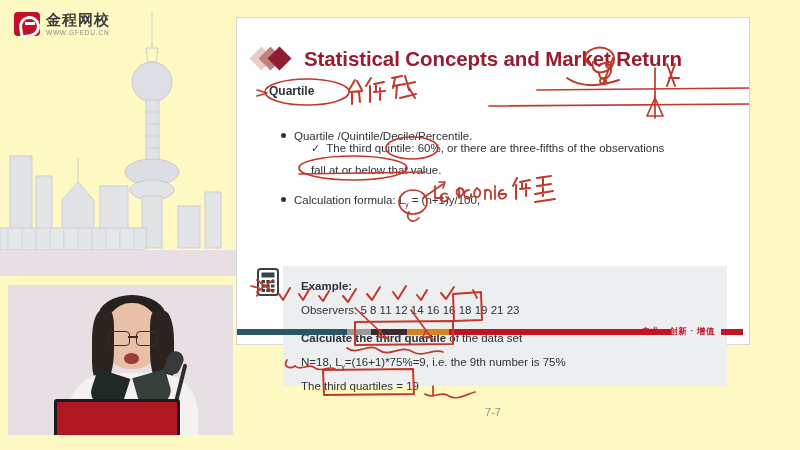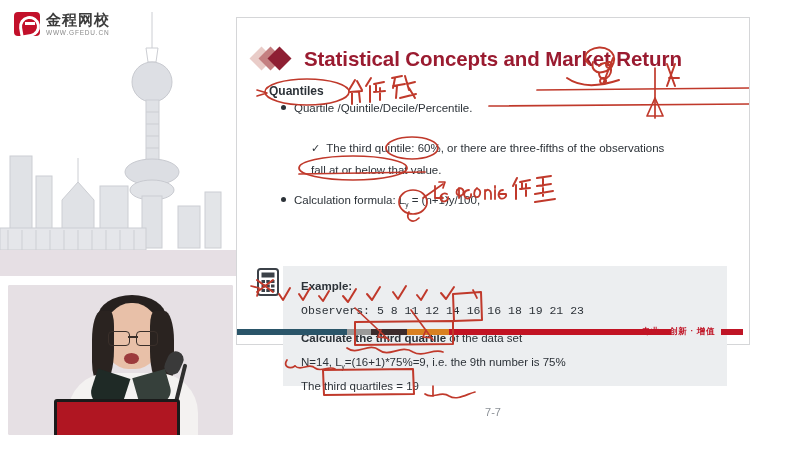--- a/index.html
+++ b/index.html
@@ -4,21 +4,21 @@
 <style>
   * { margin:0; padding:0; box-sizing:border-box; }
   html,body { width:800px; height:450px; overflow:hidden; }
   body {
     font-family:"Liberation Sans", sans-serif;
     background:#e3e4e6;
     position:relative;
   }
 
   
-  #stage { position:absolute; inset:0; background:#ffffff; }
+  #stage { position:absolute; inset:0; background:#fef9c3; }
 
   .city { position:absolute; left:0; top:0; width:240px; height:300px; overflow:hidden; }
   .city svg { position:absolute; left:0; top:0; }
 
   
   .logo { position:absolute; left:14px; top:12px; display:flex; align-items:center; gap:6px; }
   .logo-mark {
     width:26px; height:24px; background:#c2102a; border-radius:4px;
     position:relative; flex:none;
   }
@@ -193,23 +193,23 @@
 
     <div class="title-row">
       <div class="diamonds">
         <div class="dm dm1"></div>
           <div class="dm dm2"></div>
           <div class="dm dm3"></div>
       </div>
       <div class="slide-title">Statistical Concepts and Market Return</div>
     </div>
 
-    <div class="quantiles">Quantiles</div>
-
-    <div class="b1" style="left:44px; top:84px;">
+    <div class="quantiles">Quartile</div>
+
+    <div class="b1" style="left:44px; top:112px;">
       <span class="dot"></span><span>Quartile /Quintile/Decile/Percentile.</span>
     </div>
 
     <div class="b1" style="left:74px; top:124px;">
       <span class="chk">✓</span><span>The third quintile: 60%, or there are three-fifths of the observations</span>
     </div>
     <div class="b1" style="left:74px; top:146px;">
       <span>fall at or below that value.</span>
     </div>
 
@@ -231,30 +231,30 @@
         <rect x="4.5" y="21" width="3.5" height="3"></rect>
           <rect x="9.3" y="21" width="3.5" height="3"></rect>
           <rect x="14" y="21" width="3.5" height="3"></rect>
       </g>
     </svg>
 
     <div class="exbox"></div>
 
     <div class="ex-line bold" style="left:64px; top:262px;">Example:</div>
 
-    <div class="ex-line" style="left:64px; top:286px;font-family:Liberation Mono, monospace;">
+    <div class="ex-line" style="left:64px; top:286px;">
       <span>Observers: </span><span>5  8  11  12  14  16  16  18  19  21  23</span>
     </div>
 
     <div class="ex-line" style="left:64px; top:314px;">
       <span class="bold">Calculate the </span><span class="bold">third quartile</span><span> of the data set</span>
     </div>
 
     <div class="ex-line" style="left:64px; top:338px;">
-      <span>N=14</span><span>,  L</span><span class="sub">y</span><span>=(16+1)*75%=9, i.e. the 9th number is 75%</span>
+      <span>N=18</span><span>,  L</span><span class="sub">y</span><span>=(16+1)*75%=9, i.e. the 9th number is 75%</span>
     </div>
 
     <div class="ex-line" style="left:64px; top:362px;">
       <span>The </span><span>third quartiles</span><span> = 19</span>
     </div>
 
     <div class="pageno">7-7</div>
 
     <div class="botbar">
       <span class="seg" style="flex:0 0 110px; background:#2a5569;"></span>

